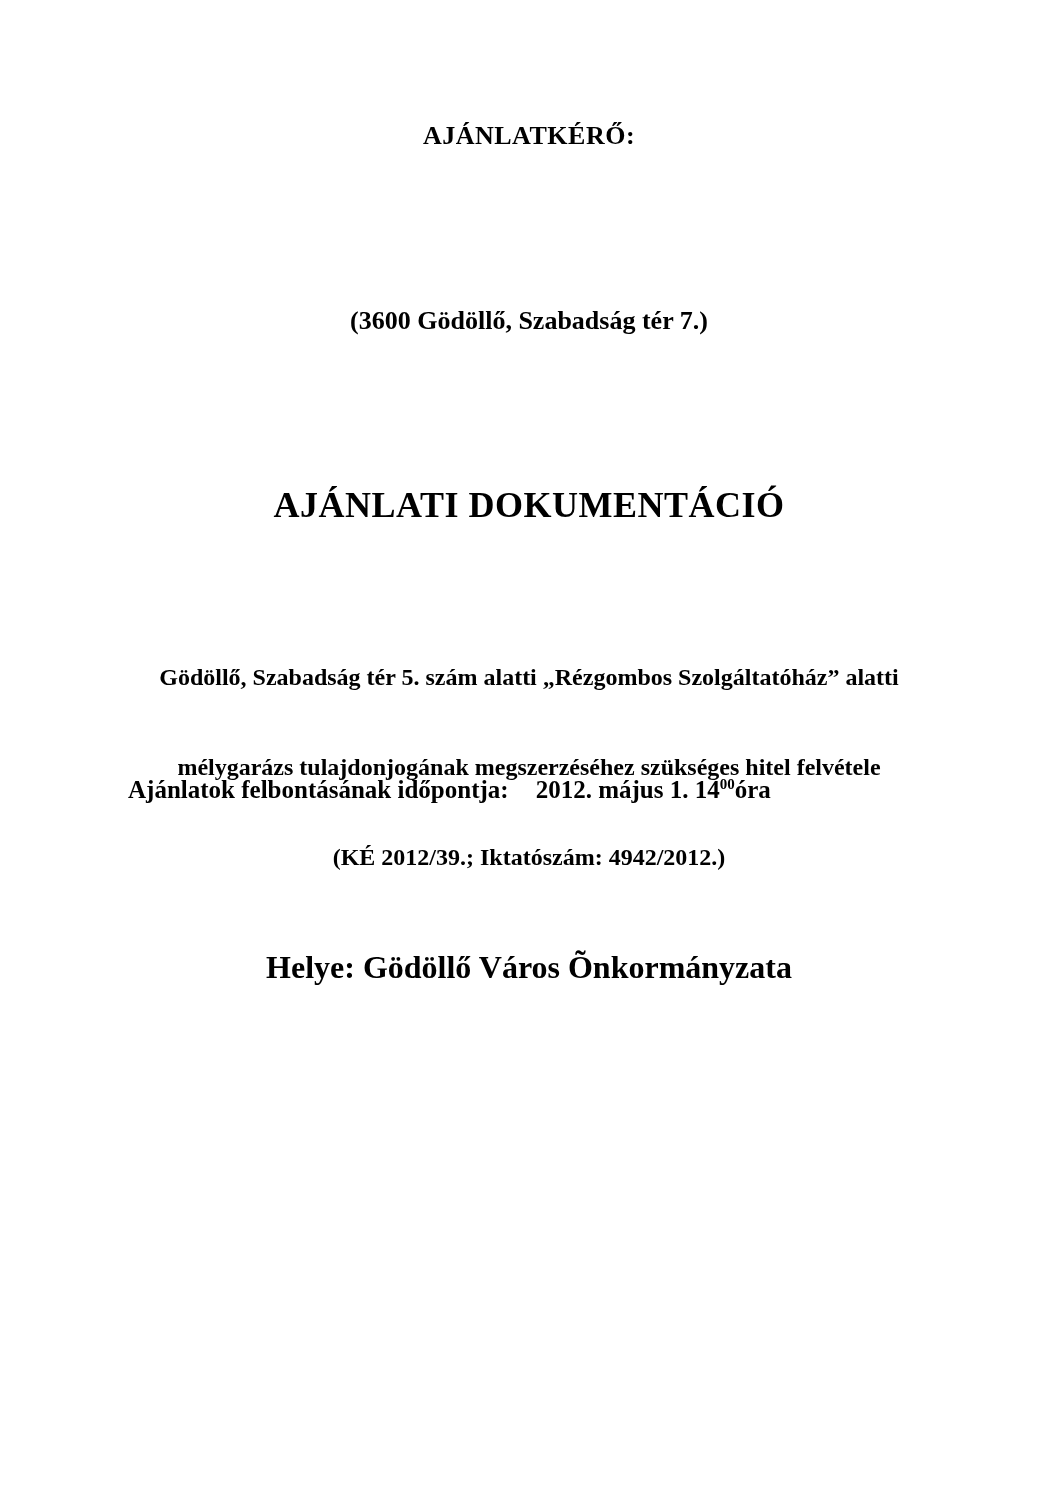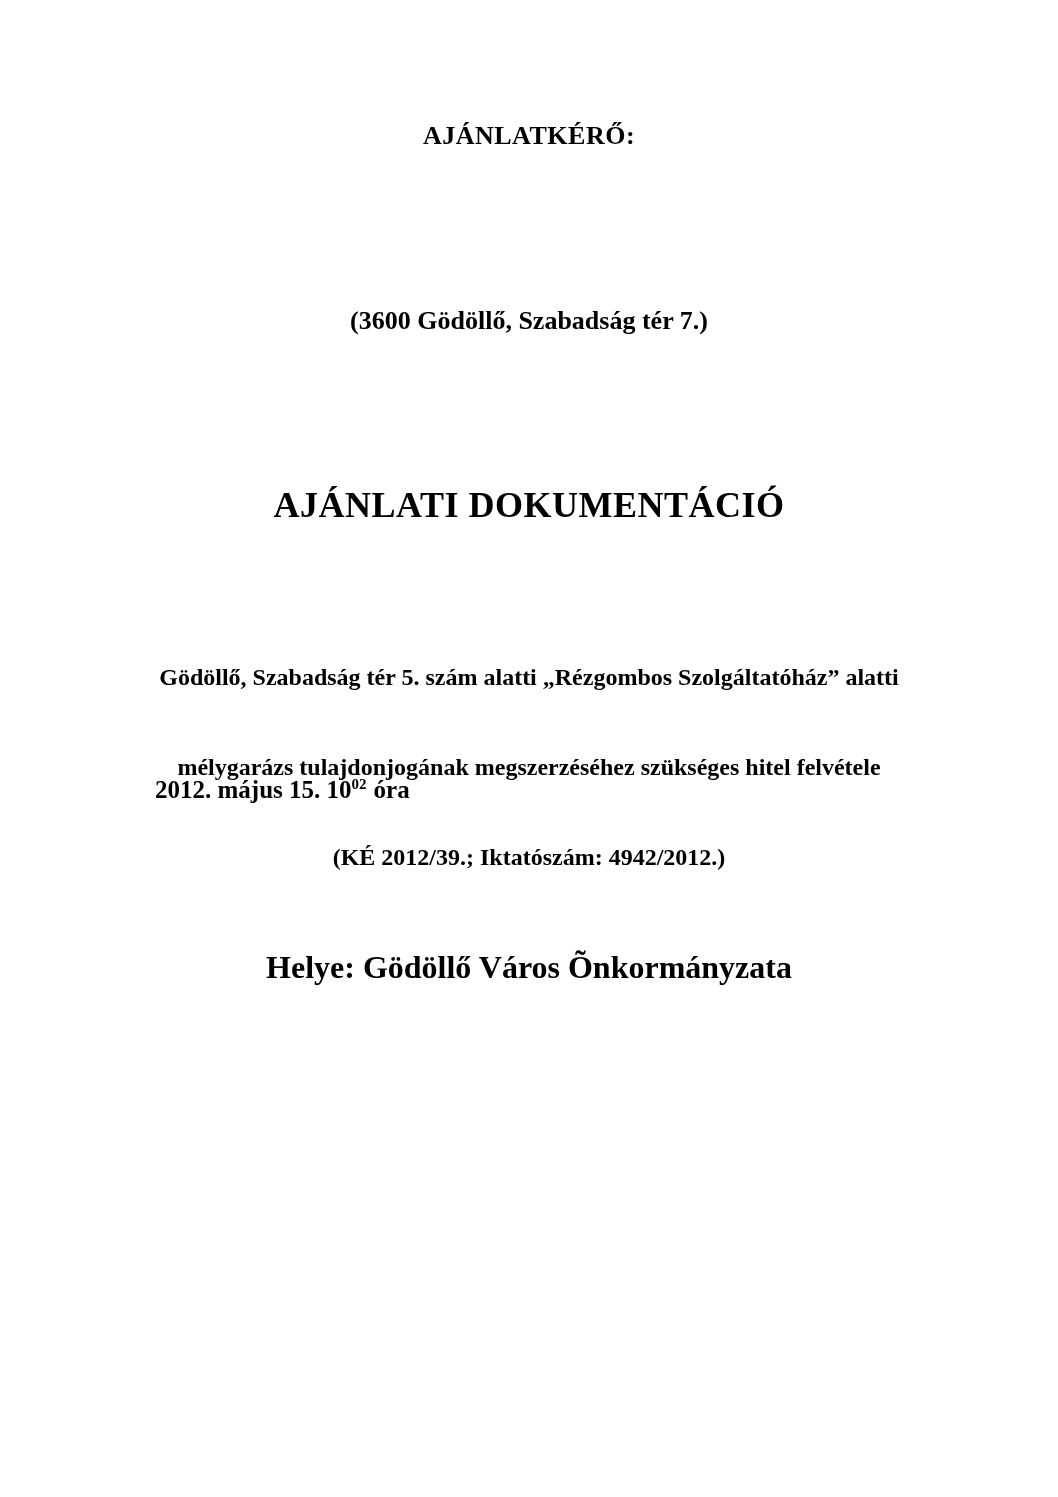--- a/index.html
+++ b/index.html
@@ -57,21 +57,20 @@
   .deadline-gap {
     display: inline-block;
     width: 27px;
   }
   .deadline-sup {
     font-size: 15px;
     vertical-align: super;
     line-height: 0;
   }
   .deadline-suffix {
-    margin-left: 7px;
   }
   .location-line {
     top: 949px;
     font-size: 32px;
   }
 </style>
 </head>
 <body>
 
 <div class="page">
@@ -84,19 +83,20 @@
 
   <div class="centered doc-title">AJÁNLATI DOKUMENTÁCIÓ</div>
 
   <div class="centered subject-block">
     <div>Gödöllő, Szabadság tér 5. szám alatti „Rézgombos Szolgáltatóház” alatti</div>
     <div>mélygarázs tulajdonjogának megszerzéséhez szükséges hitel felvétele</div>
     <div>(KÉ 2012/39.; Iktatószám: 4942/2012.)</div>
   </div>
 
   <div class="deadline-row">
+    <span>Ajánlatok felbontásának időpontja:</span>
     <span class="deadline-gap"></span>
-    <span><span>2012. május 15. 10</span><span class="deadline-sup">02</span><span class="deadline-suffix">óra</span></span>
+    <span><span>2012. május 1. 14</span><span class="deadline-sup">00</span><span class="deadline-suffix">óra</span></span>
   </div>
 
   <div class="centered location-line">Helye: Gödöllő Város Õnkormányzata</div>
 
 </div>
 
 </body></html>

